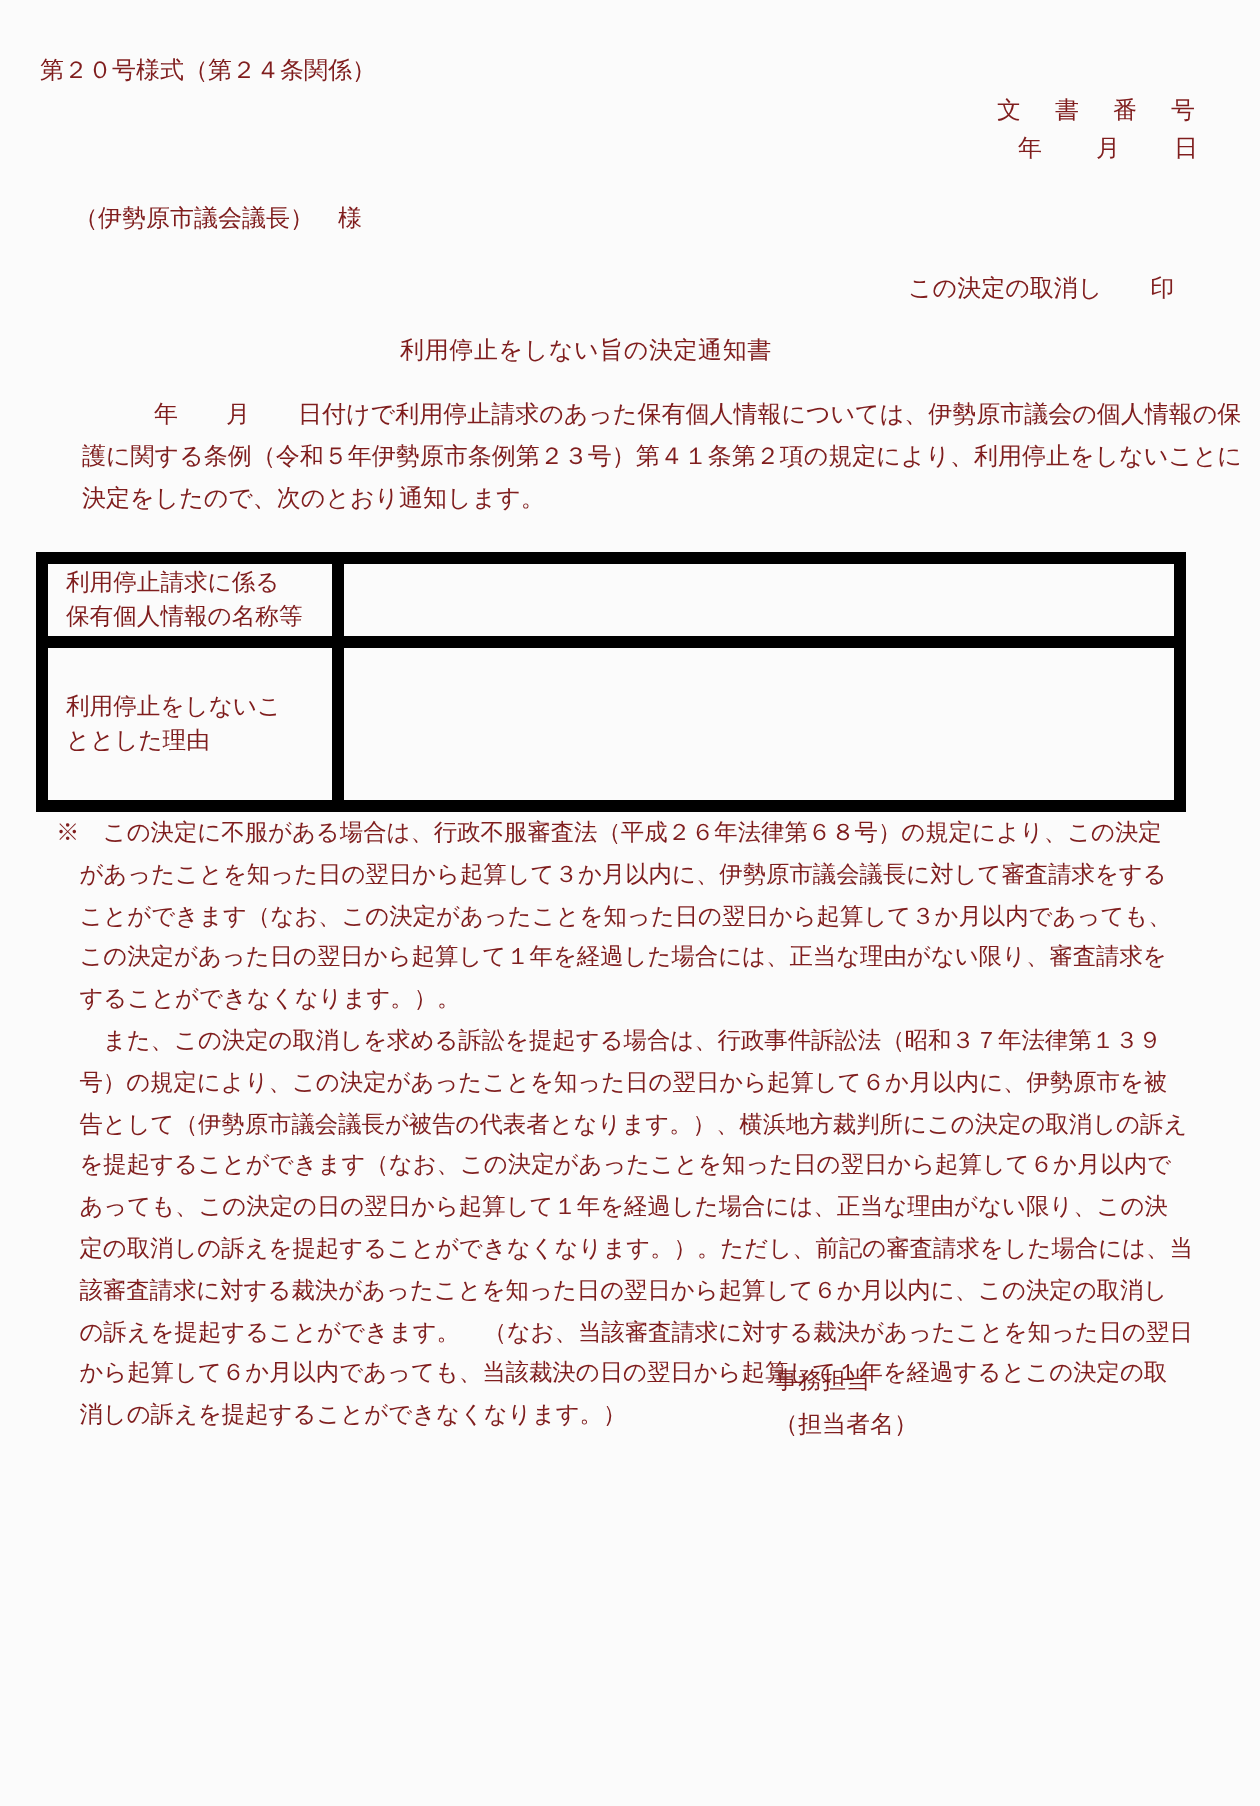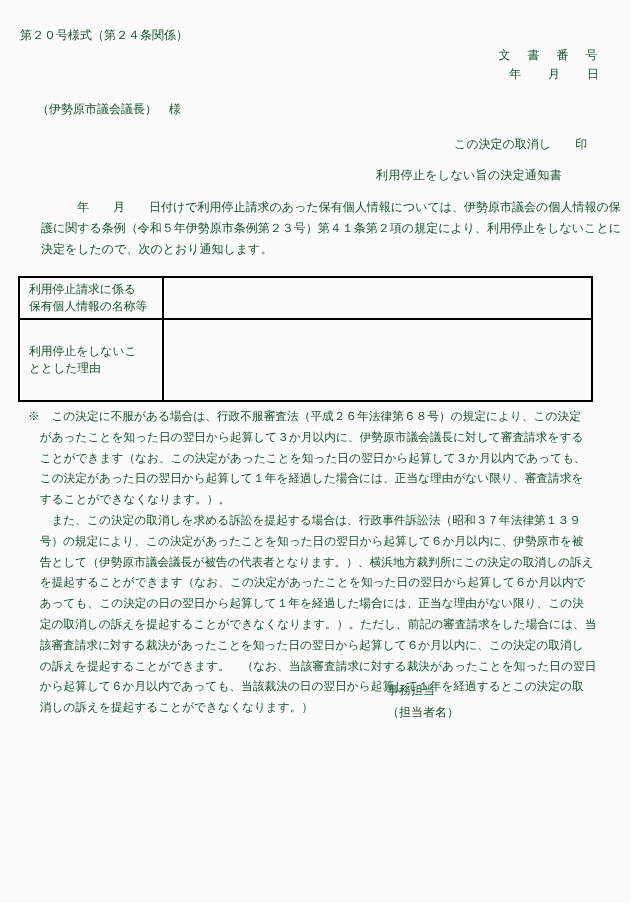--- a/index.html
+++ b/index.html
@@ -2,21 +2,21 @@
 <html lang="ja"><head>
 <meta charset="utf-8">
 <style>
   html, body { margin: 0; padding: 0; background: #ffffff; }
   .page {
     position: relative;
     width: 630px;
     height: 903px;
     background: #fbfbfb;
     font-family: "Liberation Serif", "DejaVu Serif", serif;
-    color: #14532d;
+    color: #7f1d1d;
     font-size: 12px;
     overflow: hidden;
   }
   .abs { position: absolute; }
   .pre { white-space: pre-line; }
 
   .form-number { left: 20px; top: 27px; }
 
   .doc-number-block {
     right: 30px; top: 46px;
@@ -26,39 +26,40 @@
   .doc-number-block .spread { letter-spacing: 2.5px; margin-left: 12px; }
   .doc-number-block .date-spread { letter-spacing: 1px; }
 
   .addressee { left: 37px; top: 101px; }
 
   .issuer-line { left: 454px; top: 136px; }
   .issuer-line .seal { margin-left: 24px; }
 
   .doc-title {
     left: 0; top: 167px; width: 562px;
-    text-align: right;
+    text-align: center;
     letter-spacing: 0.3px;
+    padding-left: 12px;
   }
 
   .body-paragraph {
     left: 17px; top: 197px; width: 580px;
     line-height: 21px;
     text-align: justify;
     margin-left: 24px;
   }
 
   .info-table {
     left: 18px; top: 276px;
     width: 575px;
     border-collapse: collapse;
     table-layout: fixed;
   }
   .info-table td {
-    border: 2px solid #000000;
+    border: 6px solid #000000;
     vertical-align: middle;
     padding: 0;
   }
   .info-table .label-cell {
     width: 133px;
     padding-left: 9px;
     line-height: 17.5px;
     font-size: 11.8px;
   }
   .info-table .row-1 { height: 42px; }

